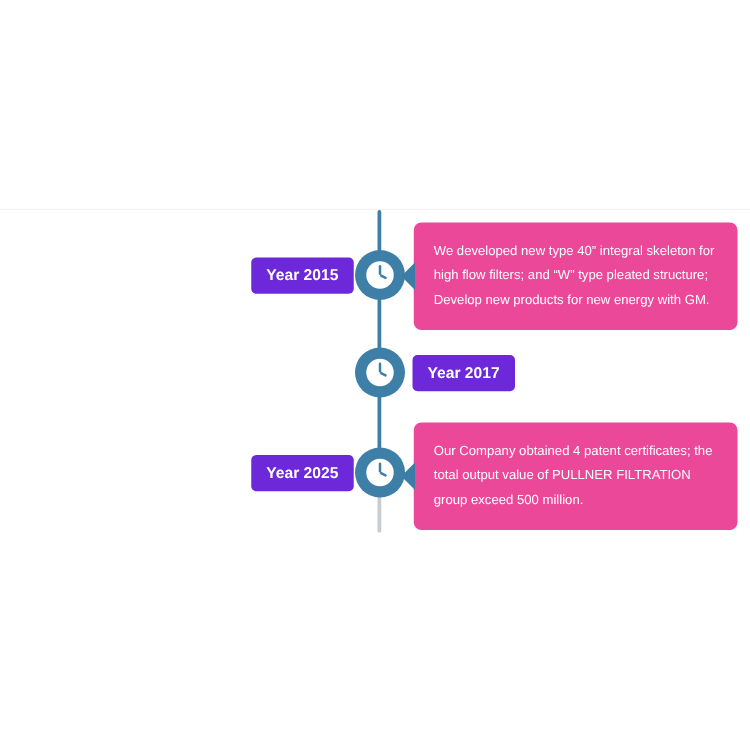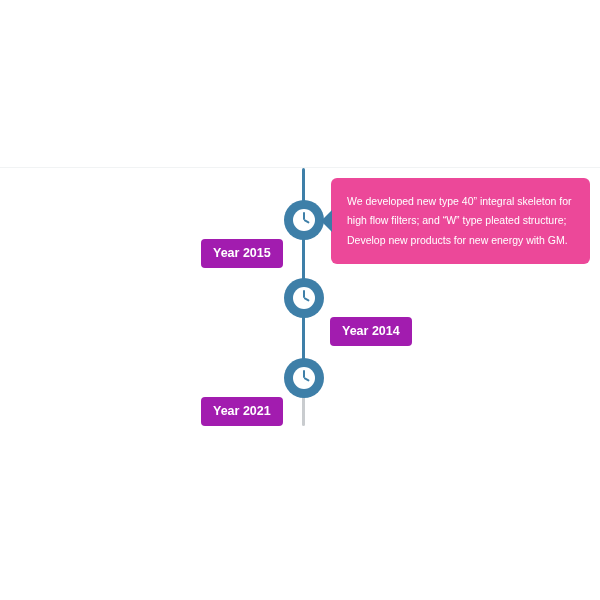--- a/index.html
+++ b/index.html
@@ -86,29 +86,28 @@
     height: 6px;
     left: 10px;
     top: 5px;
     transform-origin: 50% 100%;
     transform: rotate(118deg);
   }
 
   
   .year-pill {
     position: absolute;
-    background: #a21caf;
+    background: #6d28d9;
     color: #ffffff;
     font-size: 12.5px;
     font-weight: bold;
     padding: 8px 12px;
     border-radius: 4px;
     white-space: nowrap;
     line-height: 1;
-    margin-top: 33px;
   }
 
   
   .callout {
     position: absolute;
     background: #ec4899;
     color: #ffffff;
     font-size: 10.5px;
     line-height: 1.85;
     padding: 14px 16px;
@@ -170,23 +169,27 @@
     <div class="arrow"></div>
     <span>We developed new type 40” integral skeleton for high flow filters; and “W” type pleated structure; Develop new products for new energy with GM.</span>
   </div>
 
   <div class="node node-2">
     <div class="clock-face">
       <div class="hand hand-minute"></div>
       <div class="hand hand-hour"></div>
     </div>
   </div>
-  <div class="year-pill pill-2">Year 2014</div>
+  <div class="year-pill pill-2">Year 2017</div>
 
   <div class="node node-3">
     <div class="clock-face">
       <div class="hand hand-minute"></div>
       <div class="hand hand-hour"></div>
     </div>
   </div>
-  <div class="year-pill pill-3">Year 2021</div>
+  <div class="year-pill pill-3">Year 2025</div>
+  <div class="callout side-right call-3">
+    <div class="arrow"></div>
+    <span>Our Company obtained 4 patent certificates; the total output value of PULLNER FILTRATION group exceed 500 million.</span>
+  </div>
 
 </div>
 
 </body></html>

